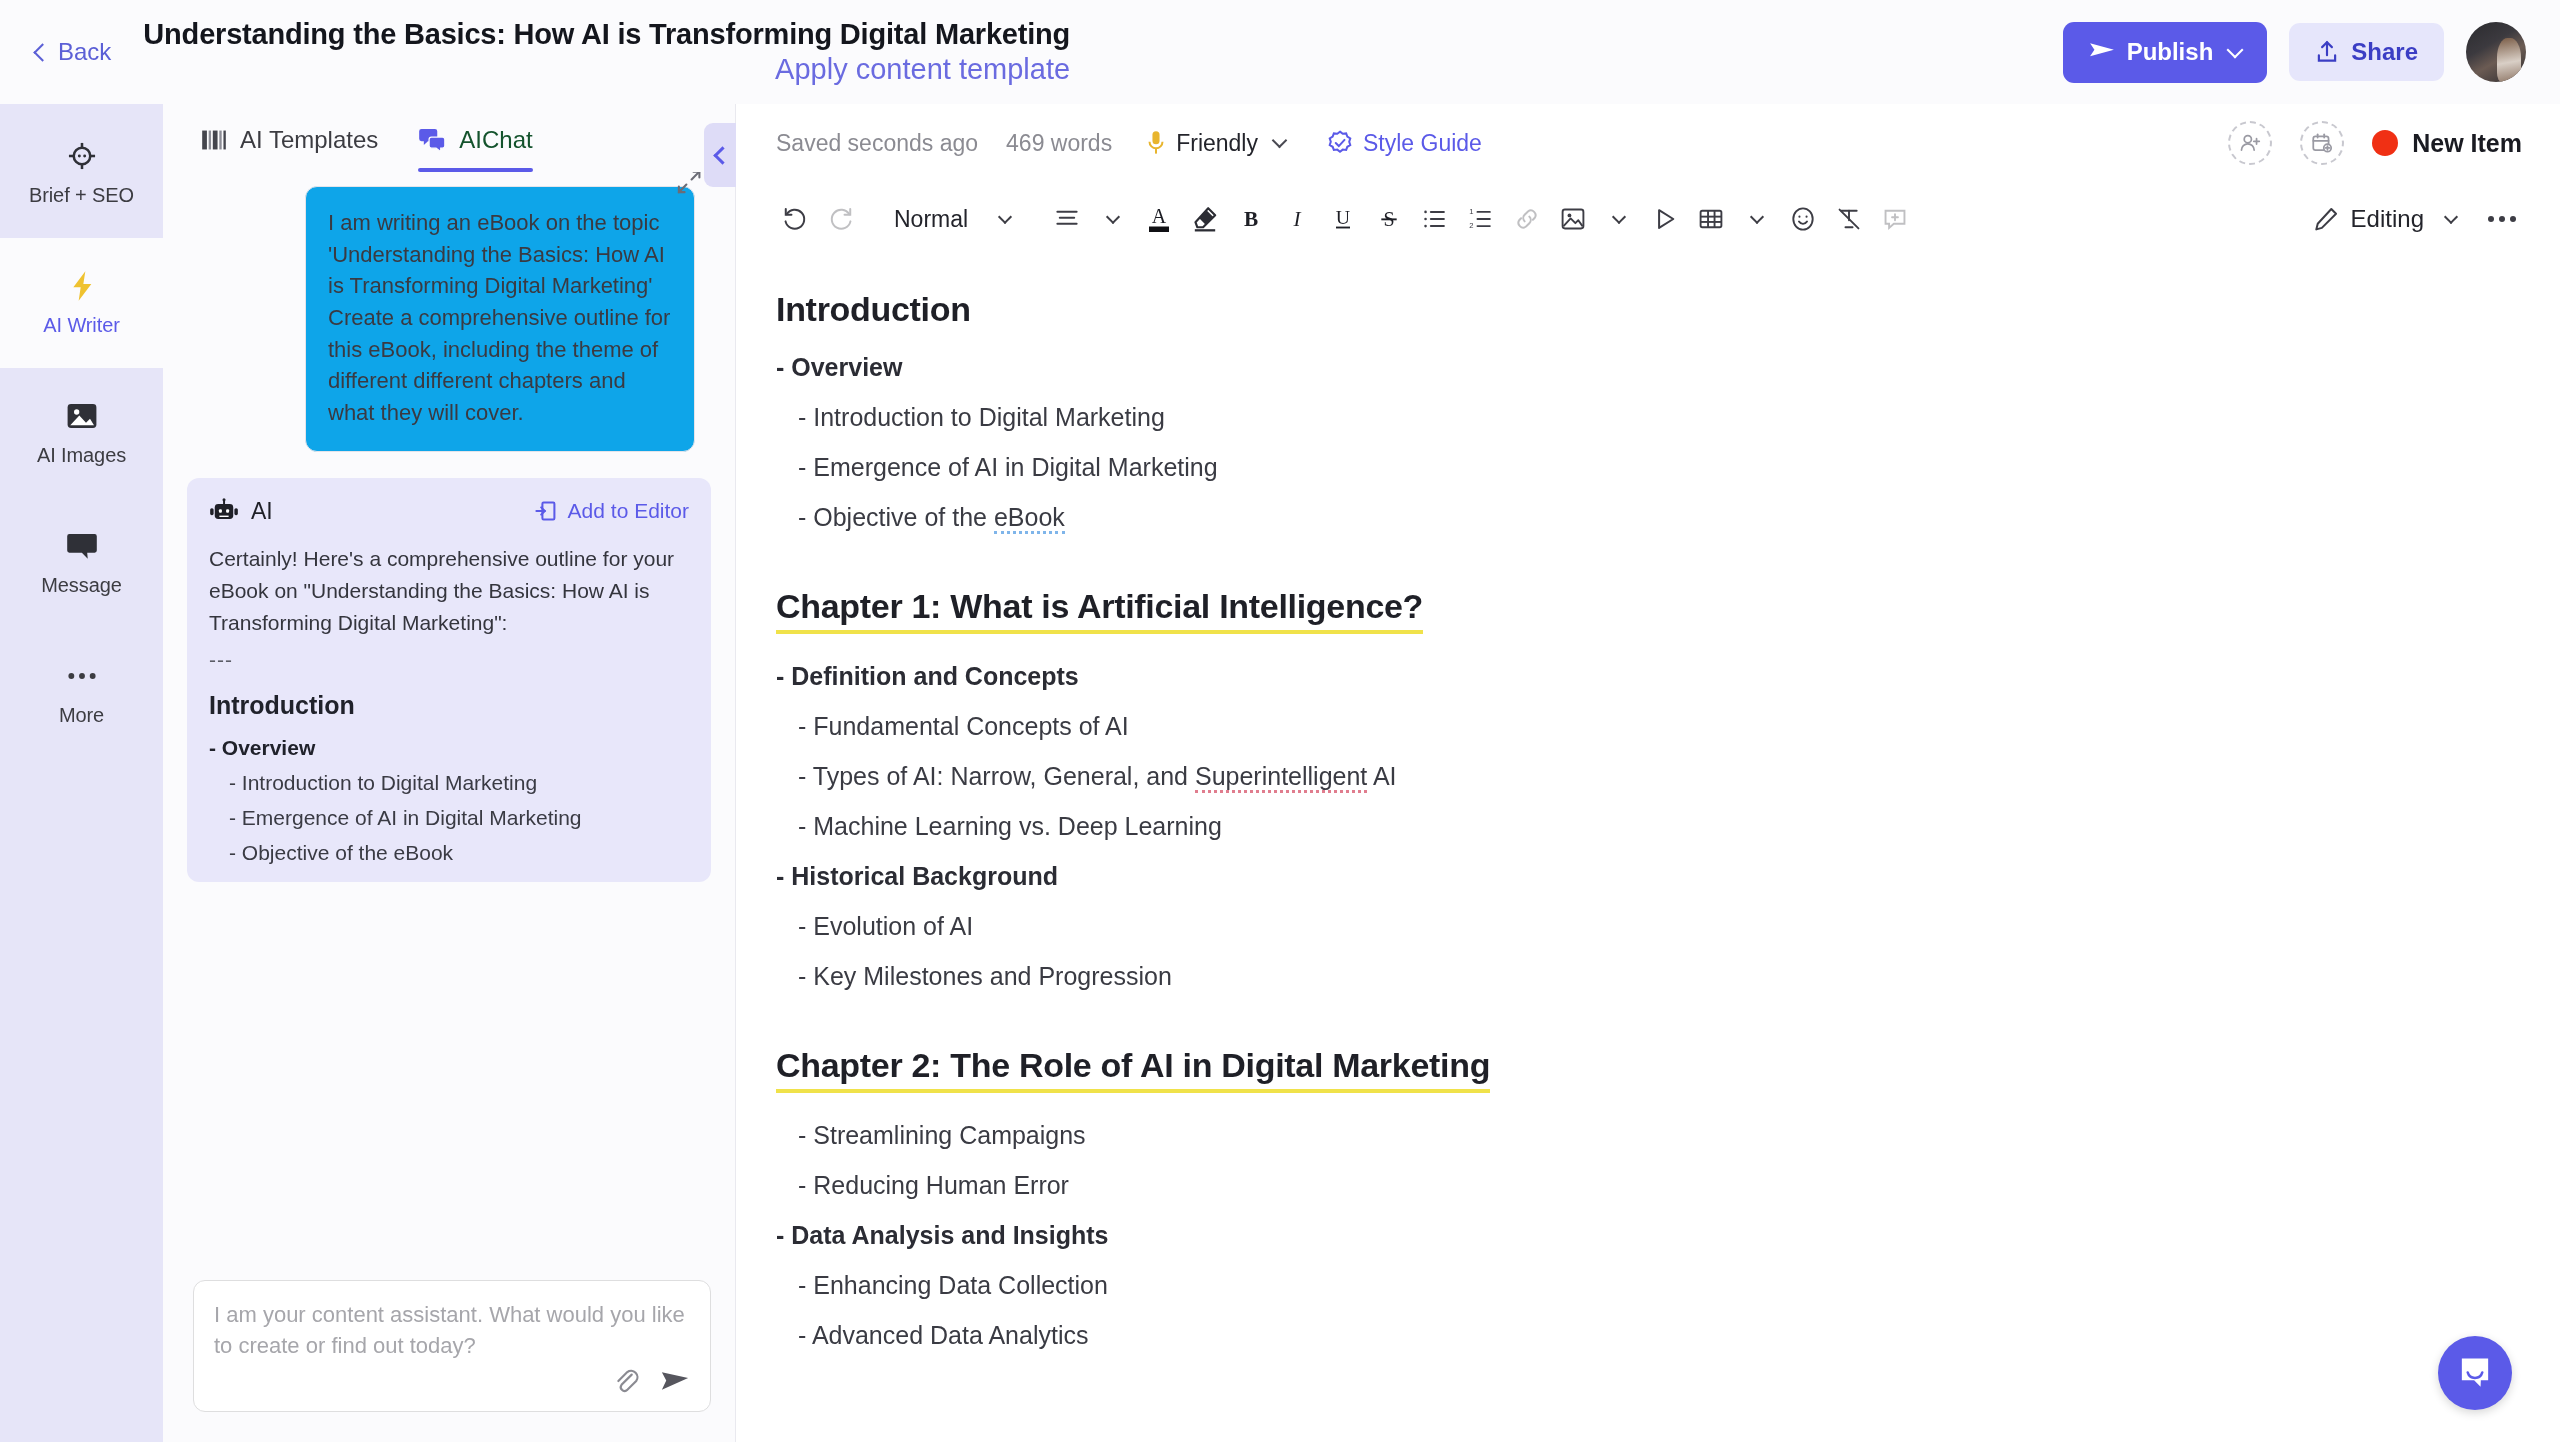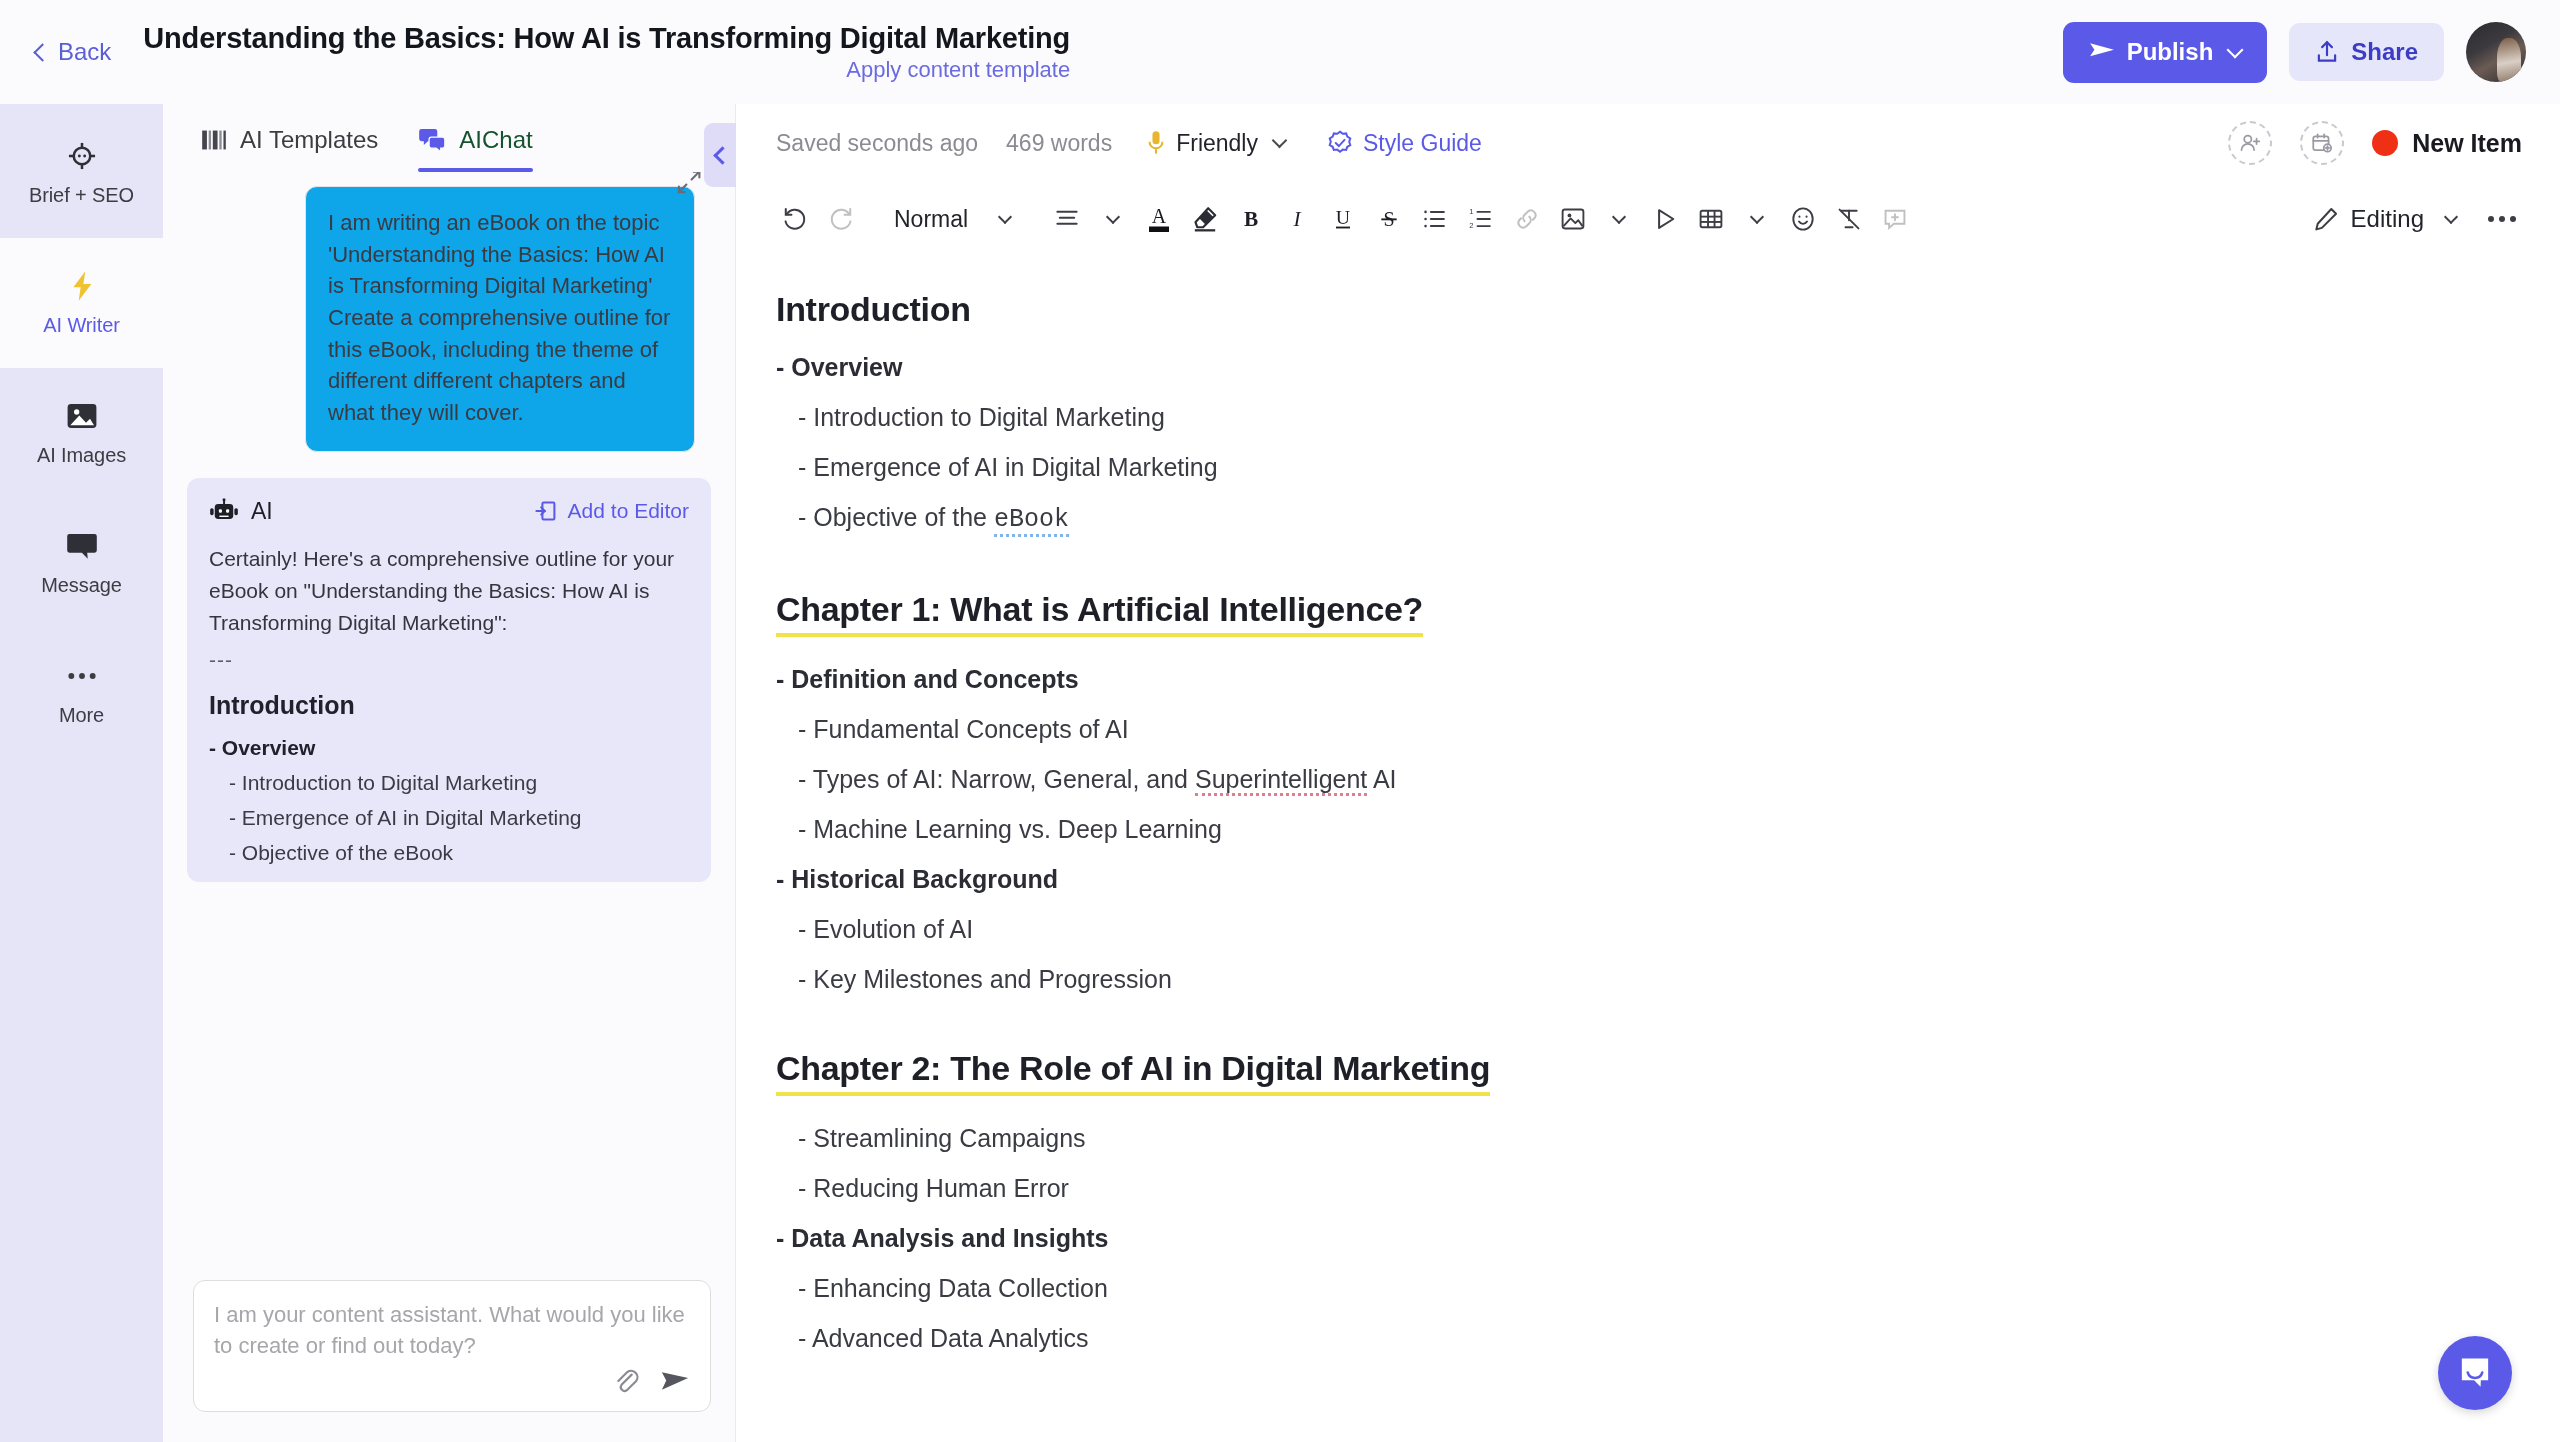--- a/index.html
+++ b/index.html
@@ -21,21 +21,21 @@
     position: relative; z-index: 30;
   }
   .back-btn {
     display: flex; align-items: center; gap: 9px;
     color: #5b5fd6; font-size: 24px; font-weight: 400;
     padding: 6px 10px; cursor: pointer; margin-right: 22px;
   }
   .back-chev { width: 13px; height: 13px; border-left: 2.6px solid #5b5fd6; border-bottom: 2.6px solid #5b5fd6; transform: rotate(45deg); margin-top: 1px; }
   .title-block { display: flex; flex-direction: column; gap: 4px; align-items: flex-end; }
   .doc-title { font-size: 29px; font-weight: 700; color: #14161d; letter-spacing: -0.2px; line-height: 1.12; }
-  .doc-subtitle { font-size: 22px; color: #6a6be0; cursor: pointer; line-height: 1.1; }
+  .doc-subtitle { font-size: 29px; color: #6a6be0; cursor: pointer; line-height: 1.1; }
   .topbar-right { margin-left: auto; display: flex; align-items: center; gap: 22px; }
   .publish-btn {
     background: #5b5ae8; color: #fff; border-radius: 11px;
     height: 61px; padding: 0 26px;
     display: flex; align-items: center; gap: 12px;
     font-size: 24px; font-weight: 600; cursor: pointer;
   }
   .publish-chev { width: 12px; height: 12px; border-right: 2.6px solid #fff; border-bottom: 2.6px solid #fff; transform: rotate(45deg); margin-top: -5px; margin-left: 4px; }
   .share-btn {
     background: #e6e6fb; color: #3b3ec4; border-radius: 11px;
@@ -156,21 +156,21 @@
   .tb-right { margin-left:auto; display:flex; align-items:center; gap:4px; }
   .tb-editing { display:flex; align-items:center; gap:12px; font-size:24px; color:#23242b; cursor:pointer; padding-left:6px; }
   .tb-dots { display:flex; gap:5px; padding:0 10px; cursor:pointer; }
   .tb-dots i { width:6px; height:6px; border-radius:50%; background:#3d3d45; display:block; }
 
   .doc-area { flex:1; overflow:hidden; padding: 20px 40px 0 40px; }
   .doc-h2 { font-size:34px; font-weight:700; color:#1f2027; margin: 14px 0 22px 0; letter-spacing:-0.3px; }
   .doc-h2.hl { display:inline-block; border-bottom: 4px solid #f0e24a; padding-bottom:4px; margin-bottom:26px; }
   .doc-b { font-size:25px; font-weight:700; color:#2b2c34; line-height: 1.28; margin-bottom: 18px; }
   .doc-li { font-size:25px; color:#3a3b43; line-height:1.28; padding-left:22px; margin-bottom:18px; }
-  .sp-blue { border-bottom: 3px dotted #7fb5ea; font-family: Liberation Mono, monospace; }
+  .sp-blue { border-bottom: 3px dotted #7fb5ea; }
   .sp-red { border-bottom: 3px dotted #e07d8e; }
   .doc-gap { height: 22px; }
 
   .intercom {
     position:absolute; right:48px; bottom:32px;
     width:74px; height:74px; border-radius:50%;
     background:#5b5ae8; display:flex; align-items:center; justify-content:center;
     cursor:pointer; box-shadow:0 3px 10px rgba(0,0,0,.16);
   }
 </style>

